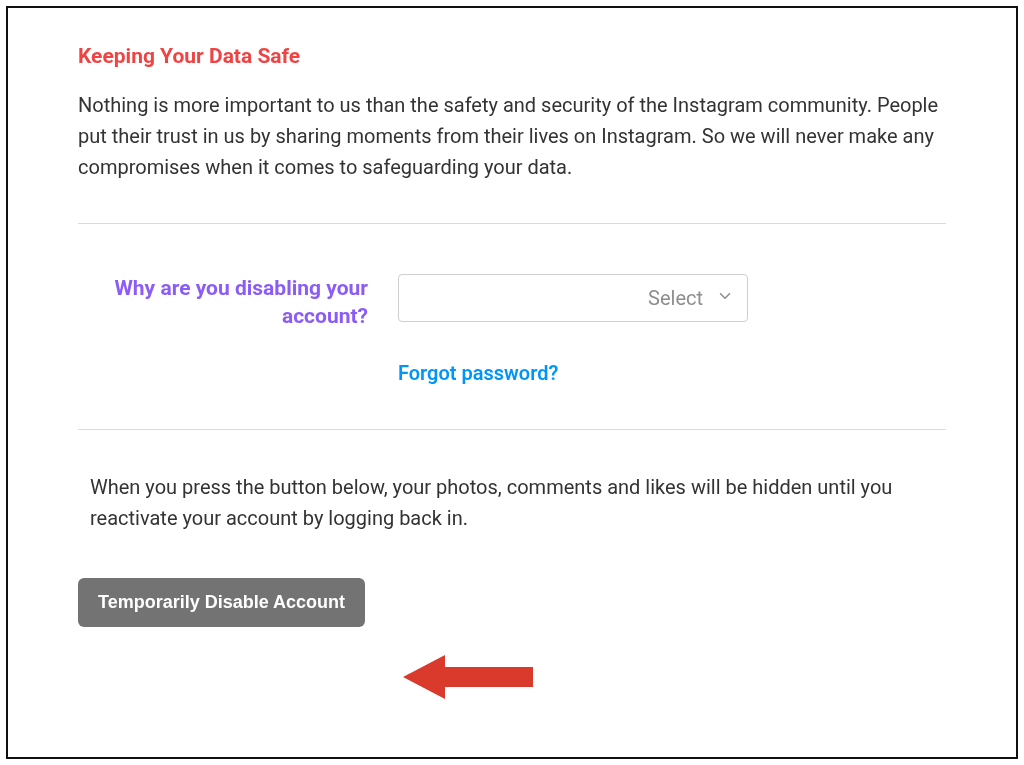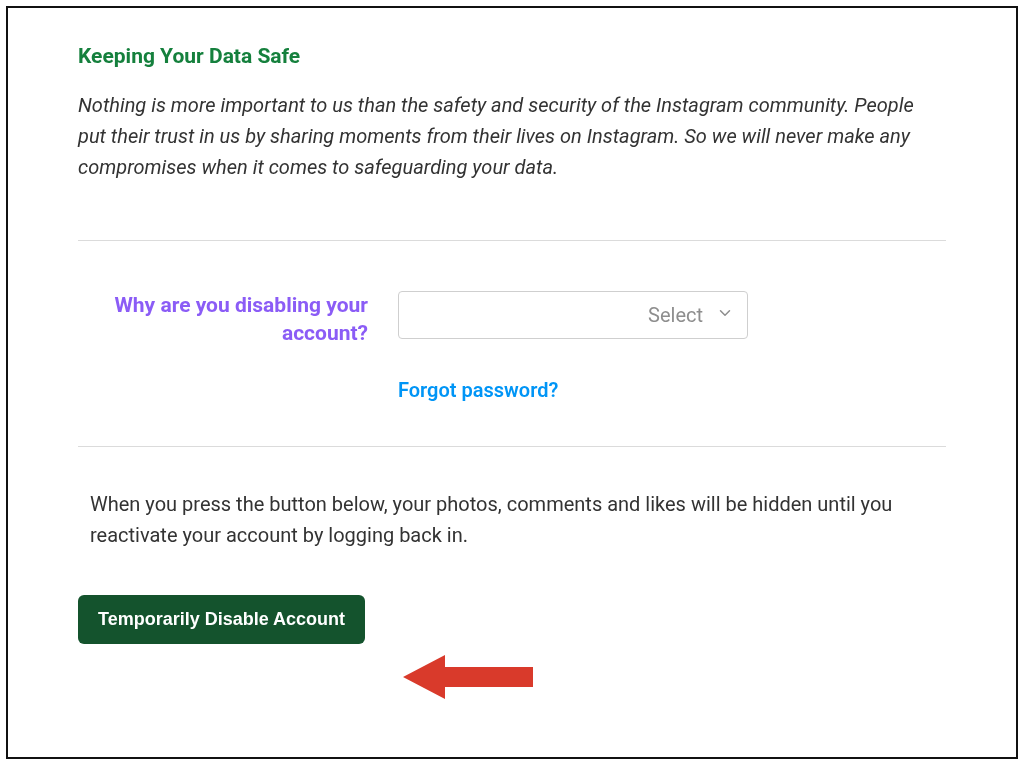--- a/index.html
+++ b/index.html
@@ -15,28 +15,27 @@
     width: 100%;
     height: 100%;
     padding: 36px 70px 40px 70px;
     position: relative;
     overflow: hidden;
   }
   h2.section-title {
     font-size: 21px;
     font-weight: 700;
     margin-bottom: 22px;
-    color: #15803d;
+    color: #ef4444;
   }
   p.section-body {
     font-size: 20px;
     line-height: 1.55;
     color: #333;
-    margin-bottom: 57px;
-    font-style: italic;
+    margin-bottom: 40px;
   }
   hr.divider {
     border: none;
     border-top: 1px solid #dbdbdb;
     margin: 0;
   }
   .form-area {
     padding: 50px 0 44px 0;
   }
   .row {
@@ -101,21 +100,21 @@
     padding-top: 4px;
   }
   .footer-text {
     font-size: 20px;
     line-height: 1.55;
     color: #333;
     margin: 42px 0 44px 12px;
   }
   .disable-btn {
     display: inline-block;
-    background: #14532d;
+    background: #737373;
     color: #ffffff;
     font-size: 18px;
     font-weight: 600;
     border: none;
     border-radius: 6px;
     padding: 14px 20px;
     cursor: pointer;
   }
   .arrow-annot {
     position: absolute;

